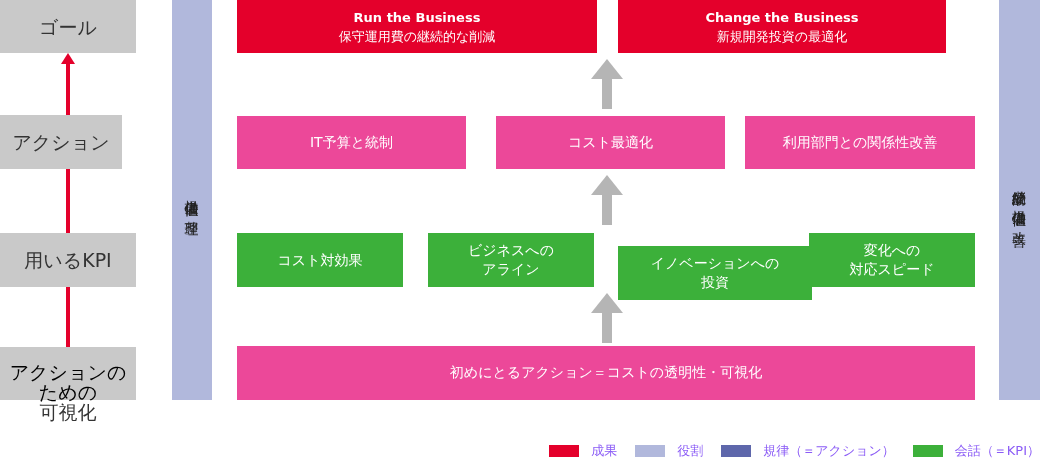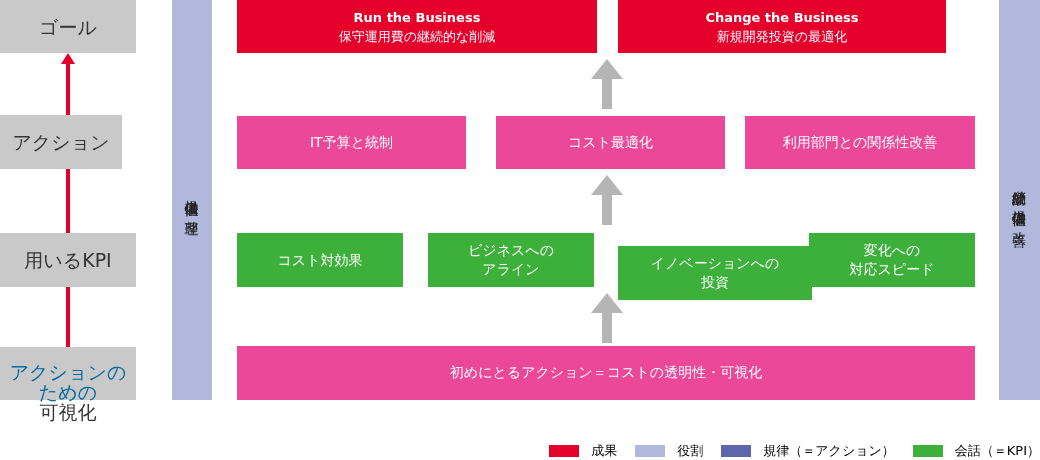--- a/index.html
+++ b/index.html
@@ -4,32 +4,32 @@
 <style>
   html, body { margin:0; padding:0; }
   body {
     width:1040px; height:460px; position:relative; overflow:hidden;
     background:#ffffff;
     font-family:"DejaVu Sans","Liberation Sans",sans-serif;
   }
   .abs { position:absolute; box-sizing:border-box; }
   .center { display:flex; align-items:center; justify-content:center; text-align:center; }
   .gray-box { background:#c9c9c9; color:#333333; font-size:19px; flex-direction:column; line-height:20px; }
-  .red-text { color:#0369a1;margin-top:36px; }
+  .red-text { color:#000000;margin-top:36px; }
   .red-box { background:#e4002b; color:#ffffff; flex-direction:column; line-height:19px; font-size:13px; }
   .red-box .en { font-weight:bold; }
   .navy-box { background:#ec4899; color:#ffffff; font-size:14px; }
   .green-box { background:#3cb03a; color:#ffffff; font-size:14px; flex-direction:column; line-height:19px; }
   .lav-bar { background:#b1b8dc; color:#222; font-size:14px; writing-mode:vertical-rl; letter-spacing:1px; }
   .vline { background:#e4002b; width:4px; }
   .redhead { width:0; height:0; border-left:7px solid transparent; border-right:7px solid transparent; border-bottom:11px solid #e4002b; }
   .garrow { width:40px; }
   .garrow .head { width:0; height:0; border-left:16px solid transparent; border-right:16px solid transparent; border-bottom:20px solid #b5b5b5; margin:0 auto; }
   .garrow .shaft { width:10px; height:14px; background:#b5b5b5; margin:0 auto; }
-  .legend { display:flex; align-items:center; font-size:13px; color:#000000; }
+  .legend { display:flex; align-items:center; font-size:13px; color:#8b5cf6; }
   .swatch { width:30px; height:12px; margin-right:12px; }
   .legend-item { display:flex; align-items:center; margin-left:18px; }
 </style>
 </head>
 <body>
 
 <div class="abs center gray-box" style="left:0;top:0;width:136px;height:53px;">
   <span>ゴール</span>
 </div>
 <div class="abs redhead" style="left:61px;top:53px;"></div>

